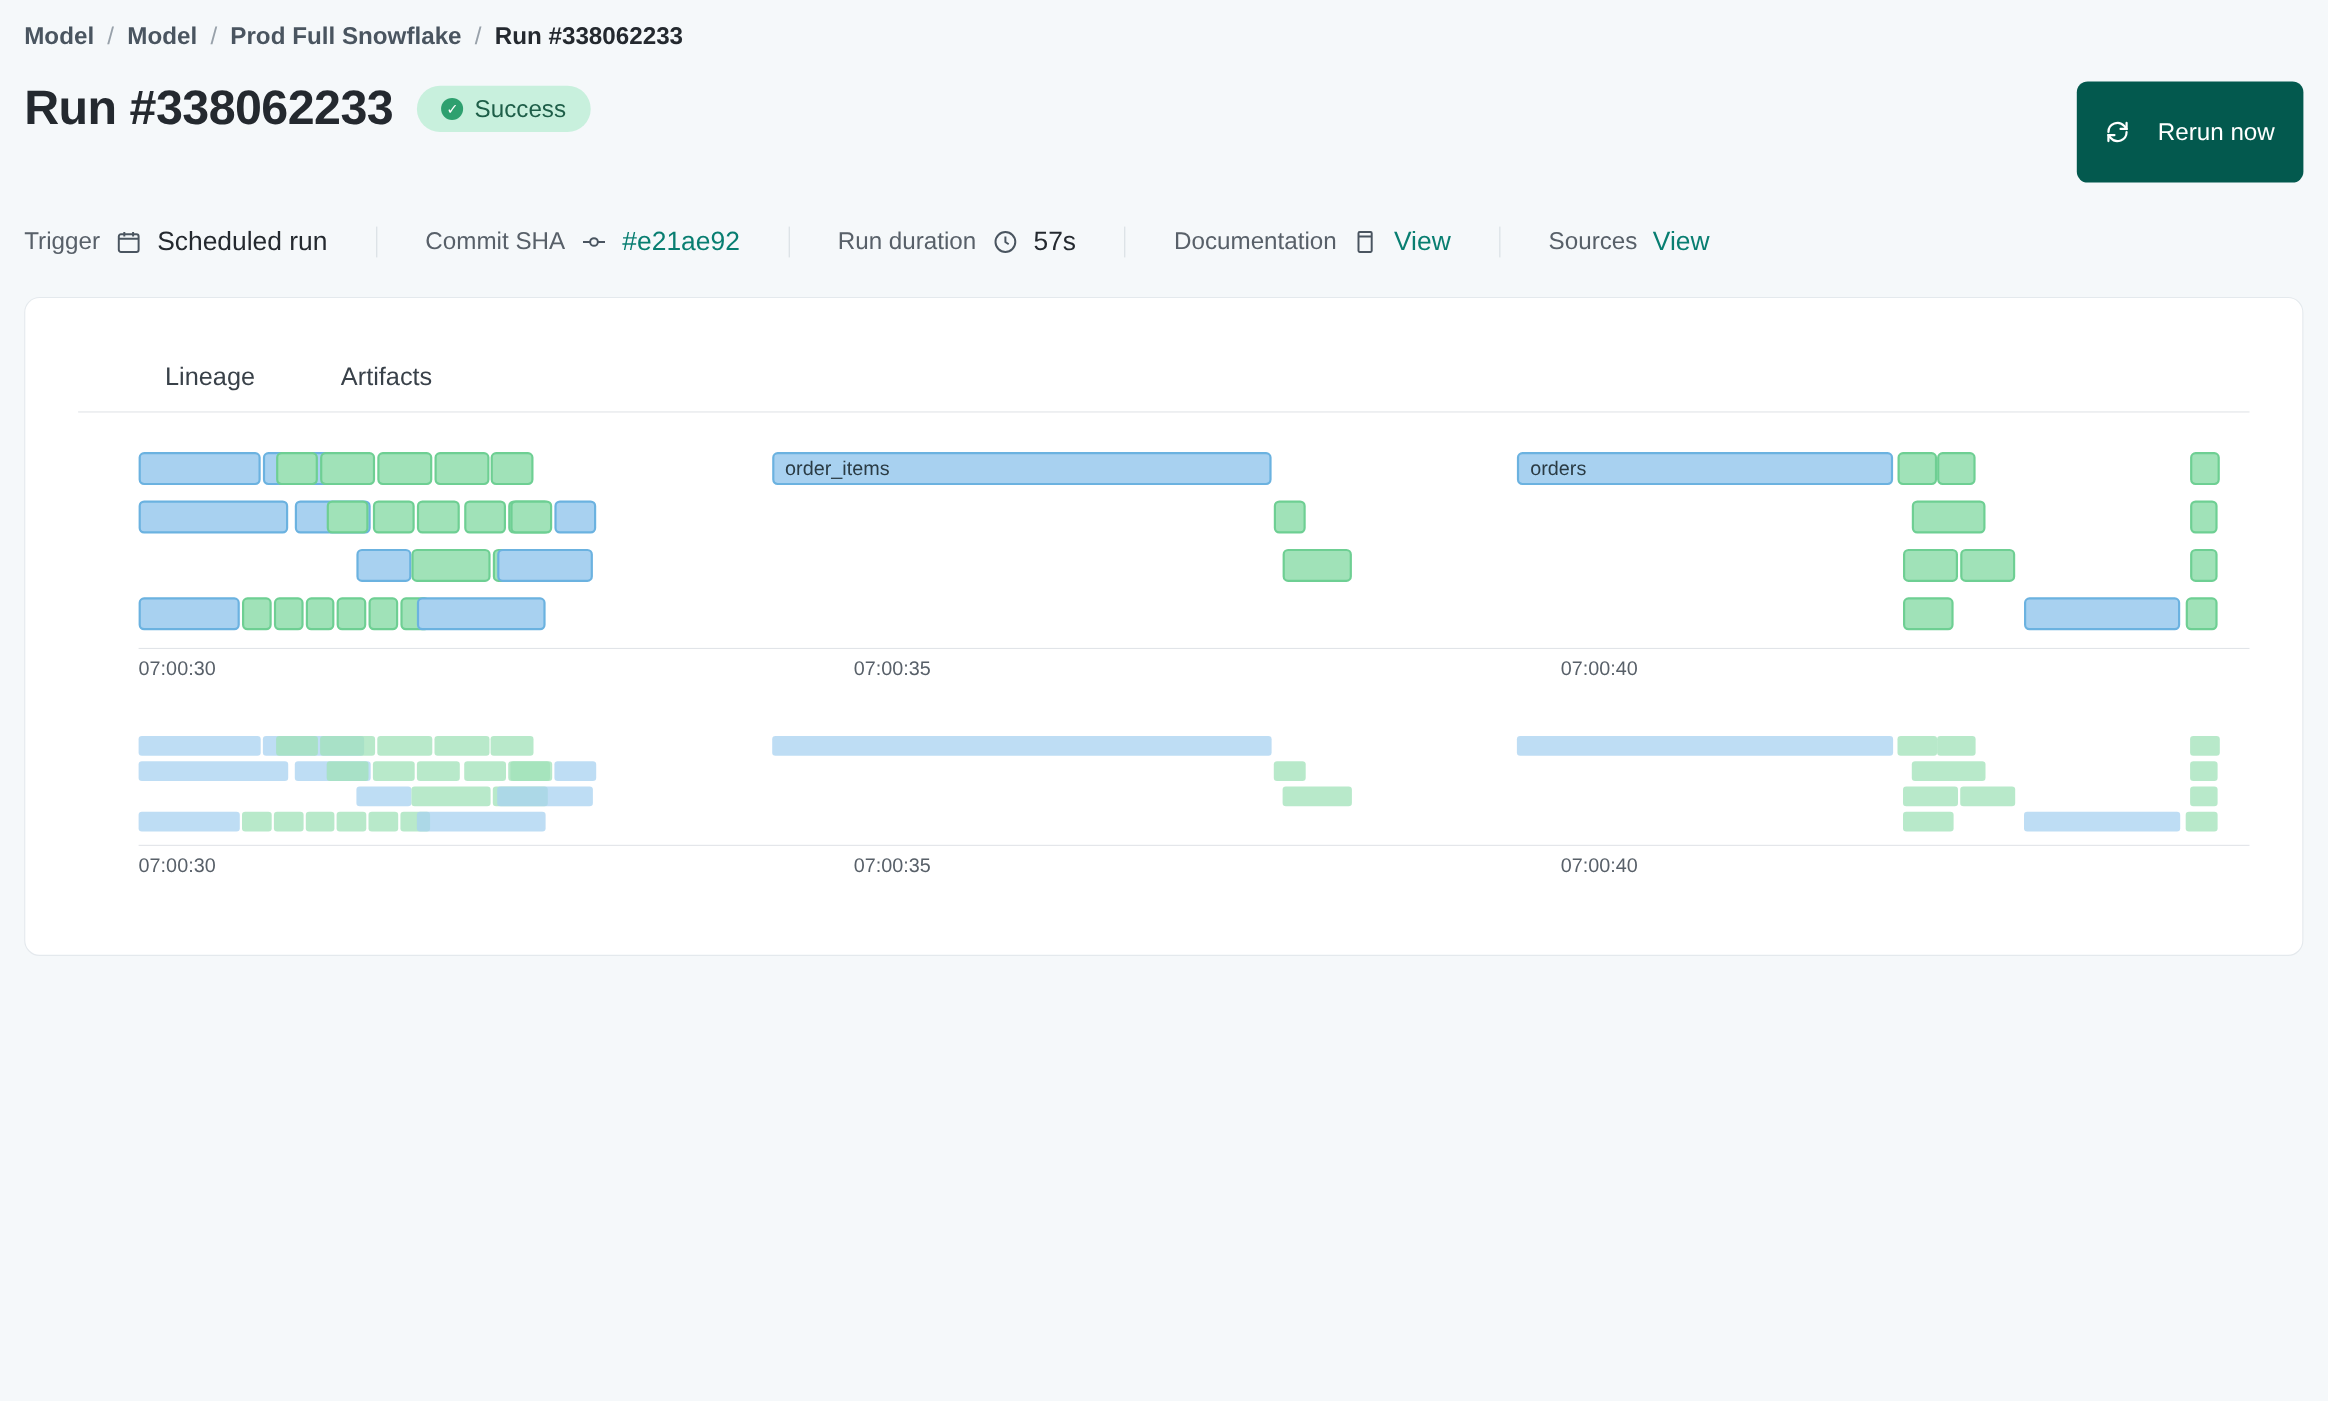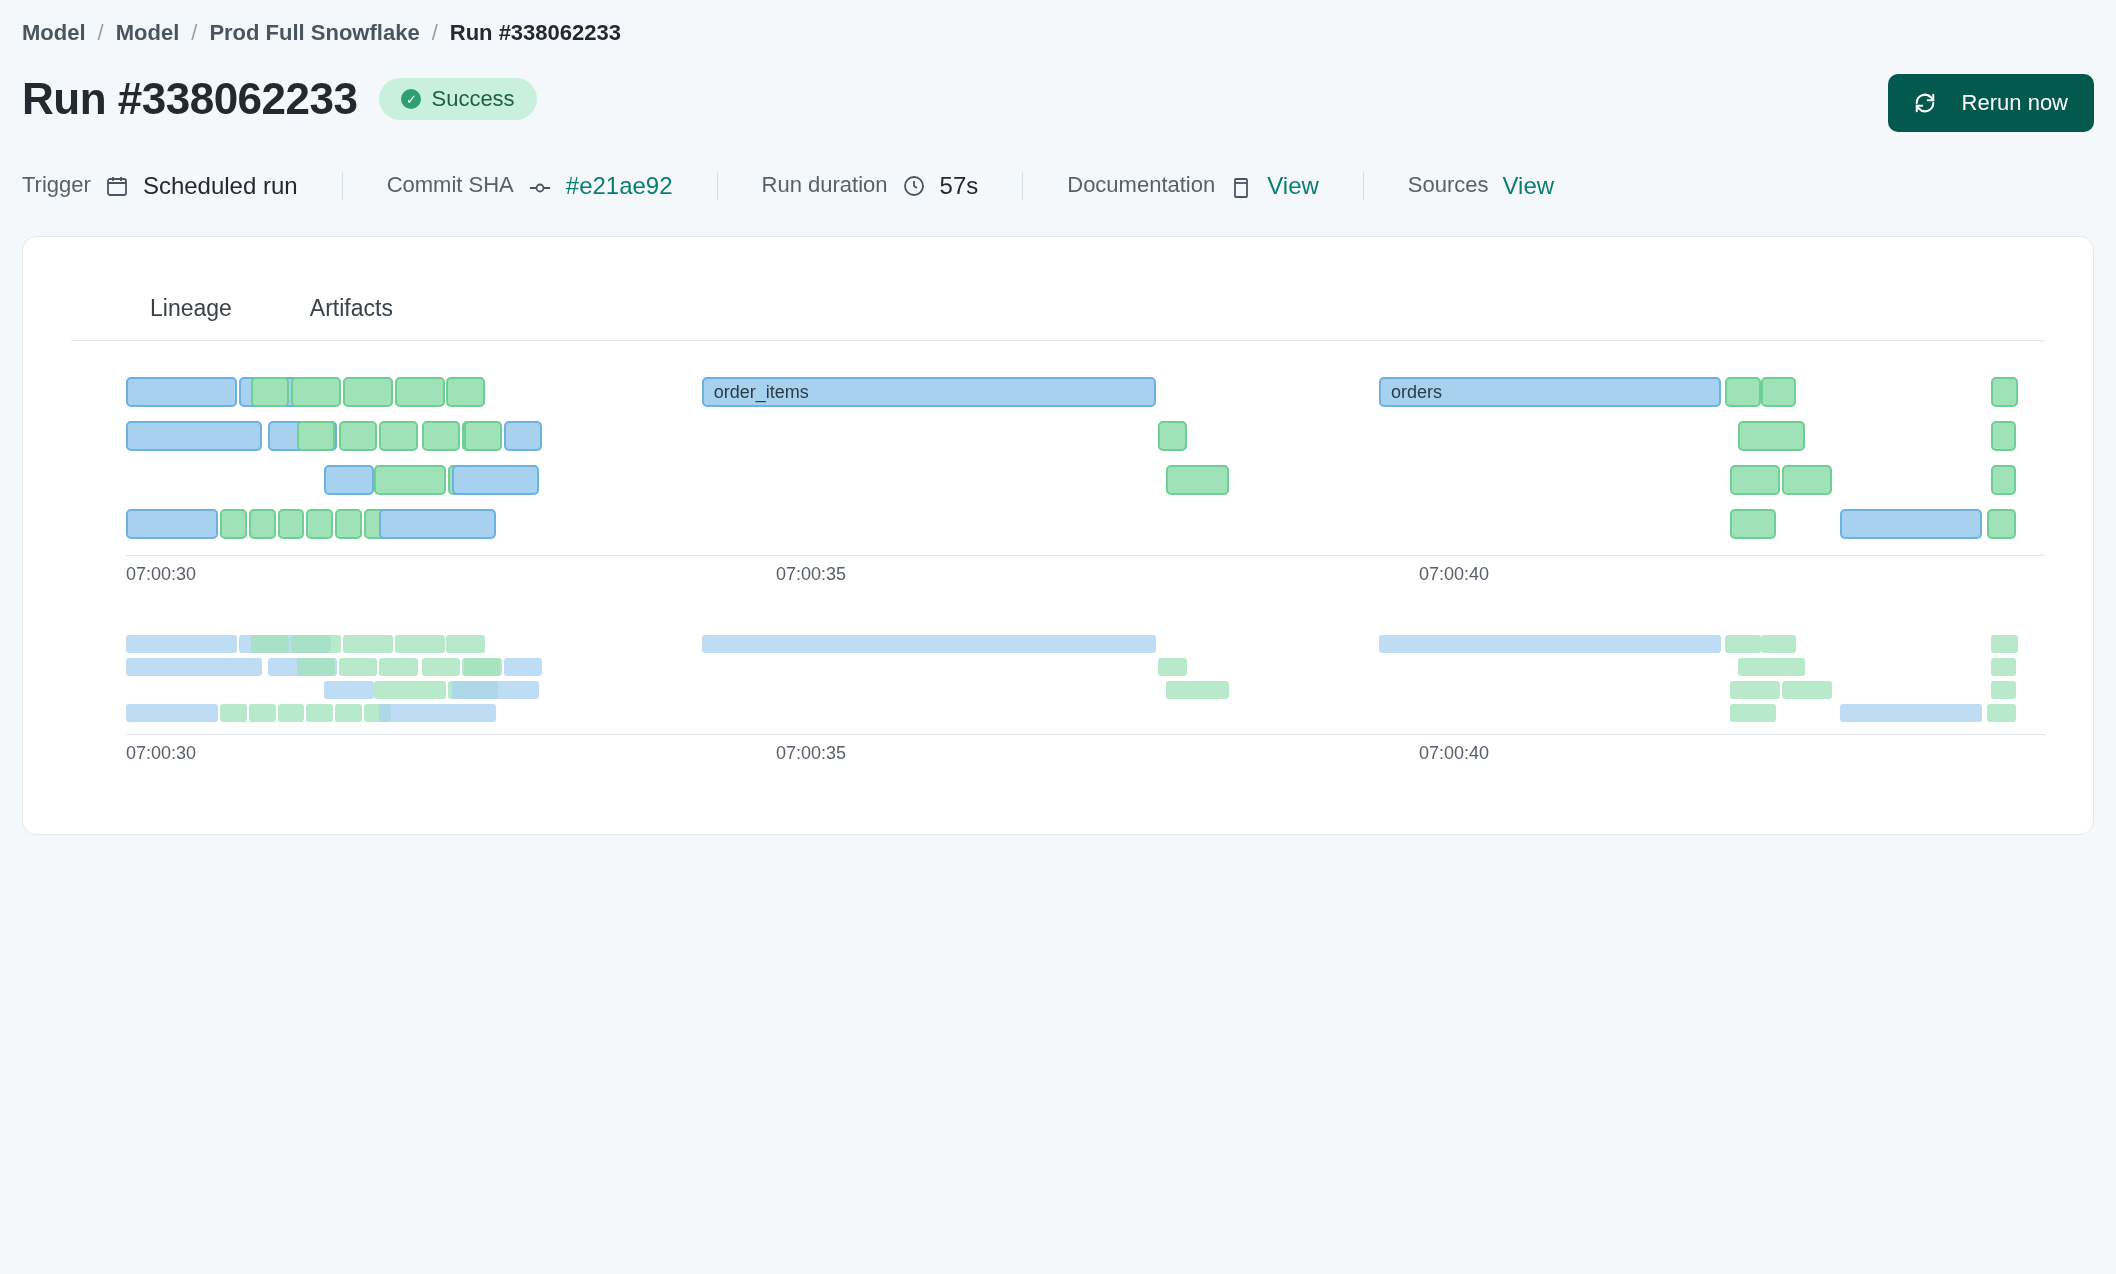--- a/index.html
+++ b/index.html
@@ -42,33 +42,33 @@
     display: inline-flex; align-items: center; gap: 10px;
     background: var(--badge-bg); color: var(--badge-text);
     padding: 8px 22px; border-radius: 999px; font-size: 22px; font-weight: 500;
   }
   .status-badge .check { width: 20px; height: 20px; border-radius: 50%; background: #2EA06F; display: inline-flex; align-items: center; justify-content: center; color: #fff; font-size: 13px; }
   .subtitle { color: var(--text-muted); font-size: 22px; }
 
   .rerun-btn {
     display: inline-flex; align-items: center; gap: 26px;
     background: var(--teal); color: #fff; border: none;
-    padding: 16px 26px; border-radius: 10px; font-size: 22px; font-weight: 500;
+    padding: 33px 26px; border-radius: 10px; font-size: 22px; font-weight: 500;
     cursor: pointer;
   }
   .rerun-btn svg { width: 22px; height: 22px; }
 
   
   .meta-row { display: flex; align-items: stretch; margin-top: 40px; gap: 0; }
   .meta-cell { padding: 0 44px 0 0; margin-right: 44px; border-right: 1px solid #D7DEE3; display: flex; flex-direction: row; gap: 14px; }
   .meta-cell:first-child { padding-left: 0; }
   .meta-cell:last-child { border-right: none; }
   .meta-label { color: var(--text-muted); font-size: 22px; }
   .meta-value { display: flex; align-items: center; gap: 14px; font-size: 24px; color: var(--text-dark); }
-  .meta-value.link { color: var(--teal-link); cursor: pointer; align-items: flex-end; }
+  .meta-value.link { color: var(--teal-link); cursor: pointer; }
   .meta-value svg, .meta-value .ic { width: 24px; height: 24px; color: #4a5560; flex-shrink: 0; }
 
   
   .card {
     margin-top: 36px; background: #fff; border: 1px solid #E4E9ED; border-radius: 14px;
     padding: 36px 48px 70px 48px;
   }
 
   
   .tabs { display: flex; align-items: flex-end; gap: 40px; border-bottom: 1px solid var(--border); padding-left: 60px; }

